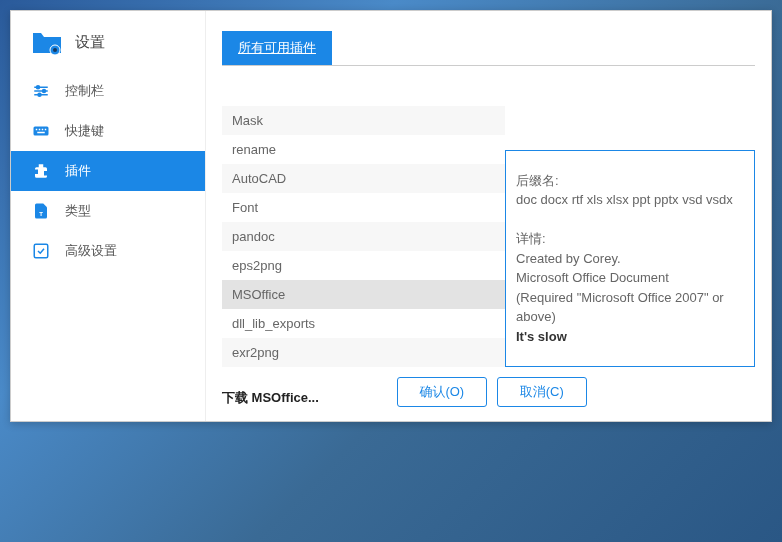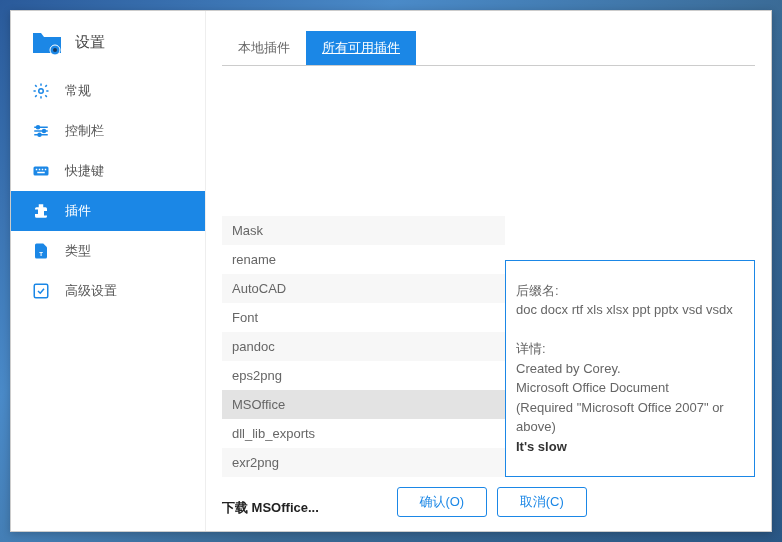--- a/index.html
+++ b/index.html
@@ -6,21 +6,21 @@
 body { 
   font-family: "Microsoft YaHei", "Segoe UI", Arial, sans-serif; 
   font-size: 13px;
   width: 782px;
   height: 542px;
   overflow: hidden;
   background: linear-gradient(135deg, #2a5a9a 0%, #4a8ac8 30%, #3a6a95 60%, #2a5785 100%);
 }
 .window {
   width: 762px;
-  height: 522px;
+  height: 412px;
   margin: 10px;
   background: #fff;
   border: 1px solid #ccc;
   box-shadow: 0 2px 8px rgba(0,0,0,0.2);
   display: flex;
 }
 .sidebar {
   width: 195px;
   background: #fff;
   border-right: 1px solid #eee;
@@ -150,29 +150,20 @@
       <span class="icon">
         <svg viewBox="0 0 32 26" width="32" height="26">
           <path fill="#1b87e6" d="M2 4 L10 4 L13 8 L30 8 L30 24 L2 24 Z"></path>
           <circle cx="24" cy="21" r="5" fill="#1b87e6" stroke="#fff" stroke-width="1"></circle>
           <circle cx="24" cy="21" r="2" fill="#17375e"></circle>
         </svg>
       </span>
       <span class="title">设置</span>
     </div>
 
-    <div class="sidebar-item">
-      <span class="icon">
-        <svg viewBox="0 0 24 24" width="18" height="18" fill="none" stroke="#1b87e6" stroke-width="2">
-          <circle cx="12" cy="12" r="3"></circle>
-            <path d="M12 2v3M12 19v3M4.2 4.2l2.1 2.1M17.7 17.7l2.1 2.1M2 12h3M19 12h3M4.2 19.8l2.1-2.1M17.7 6.3l2.1-2.1"></path>
-        </svg>
-      </span>
-      <span class="label">常规</span>
-    </div>
 
     <div class="sidebar-item">
       <span class="icon">
         <svg viewBox="0 0 24 24" width="18" height="18" fill="none" stroke="#1b87e6" stroke-width="2">
           <line x1="3" y1="7" x2="21" y2="7"></line>
             <line x1="3" y1="12" x2="21" y2="12"></line>
             <line x1="3" y1="17" x2="21" y2="17"></line>
           <circle cx="8" cy="7" r="2" fill="#1b87e6"></circle>
             <circle cx="16" cy="12" r="2" fill="#1b87e6"></circle>
             <circle cx="10" cy="17" r="2" fill="#1b87e6"></circle>
@@ -220,21 +211,20 @@
           <rect x="3" y="3" width="18" height="18" rx="2"></rect>
             <path d="M8 12l3 3 5-6"></path>
         </svg>
       </span>
       <span class="label">高级设置</span>
     </div>
   </div>
 
   <div class="main">
     <div class="tabs">
-      <div class="tab">本地插件</div>
       <div class="tab active">所有可用插件</div>
     </div>
 
     <div class="content">
       <div class="list">
         <div class="list-item">Mask</div>
         <div class="list-item">rename</div>
         <div class="list-item">AutoCAD</div>
         <div class="list-item">Font</div>
         <div class="list-item">pandoc</div>

